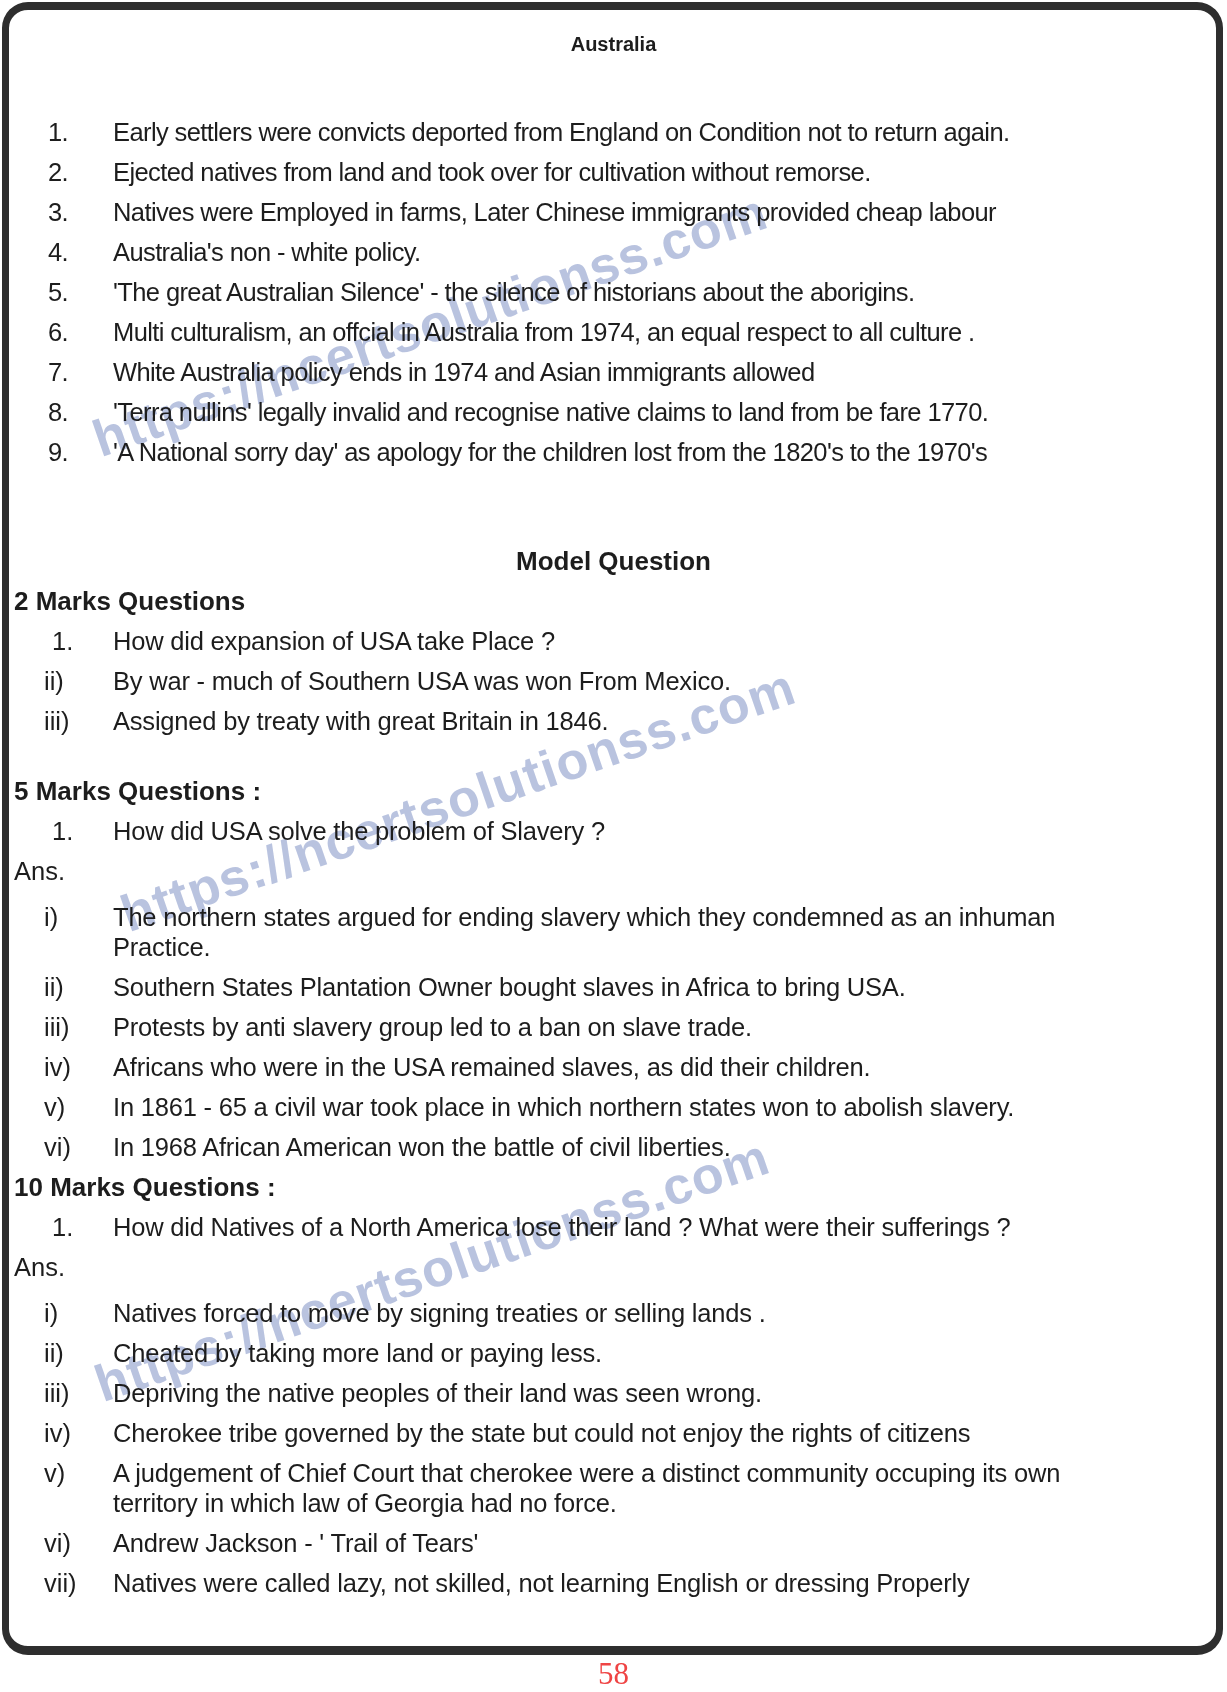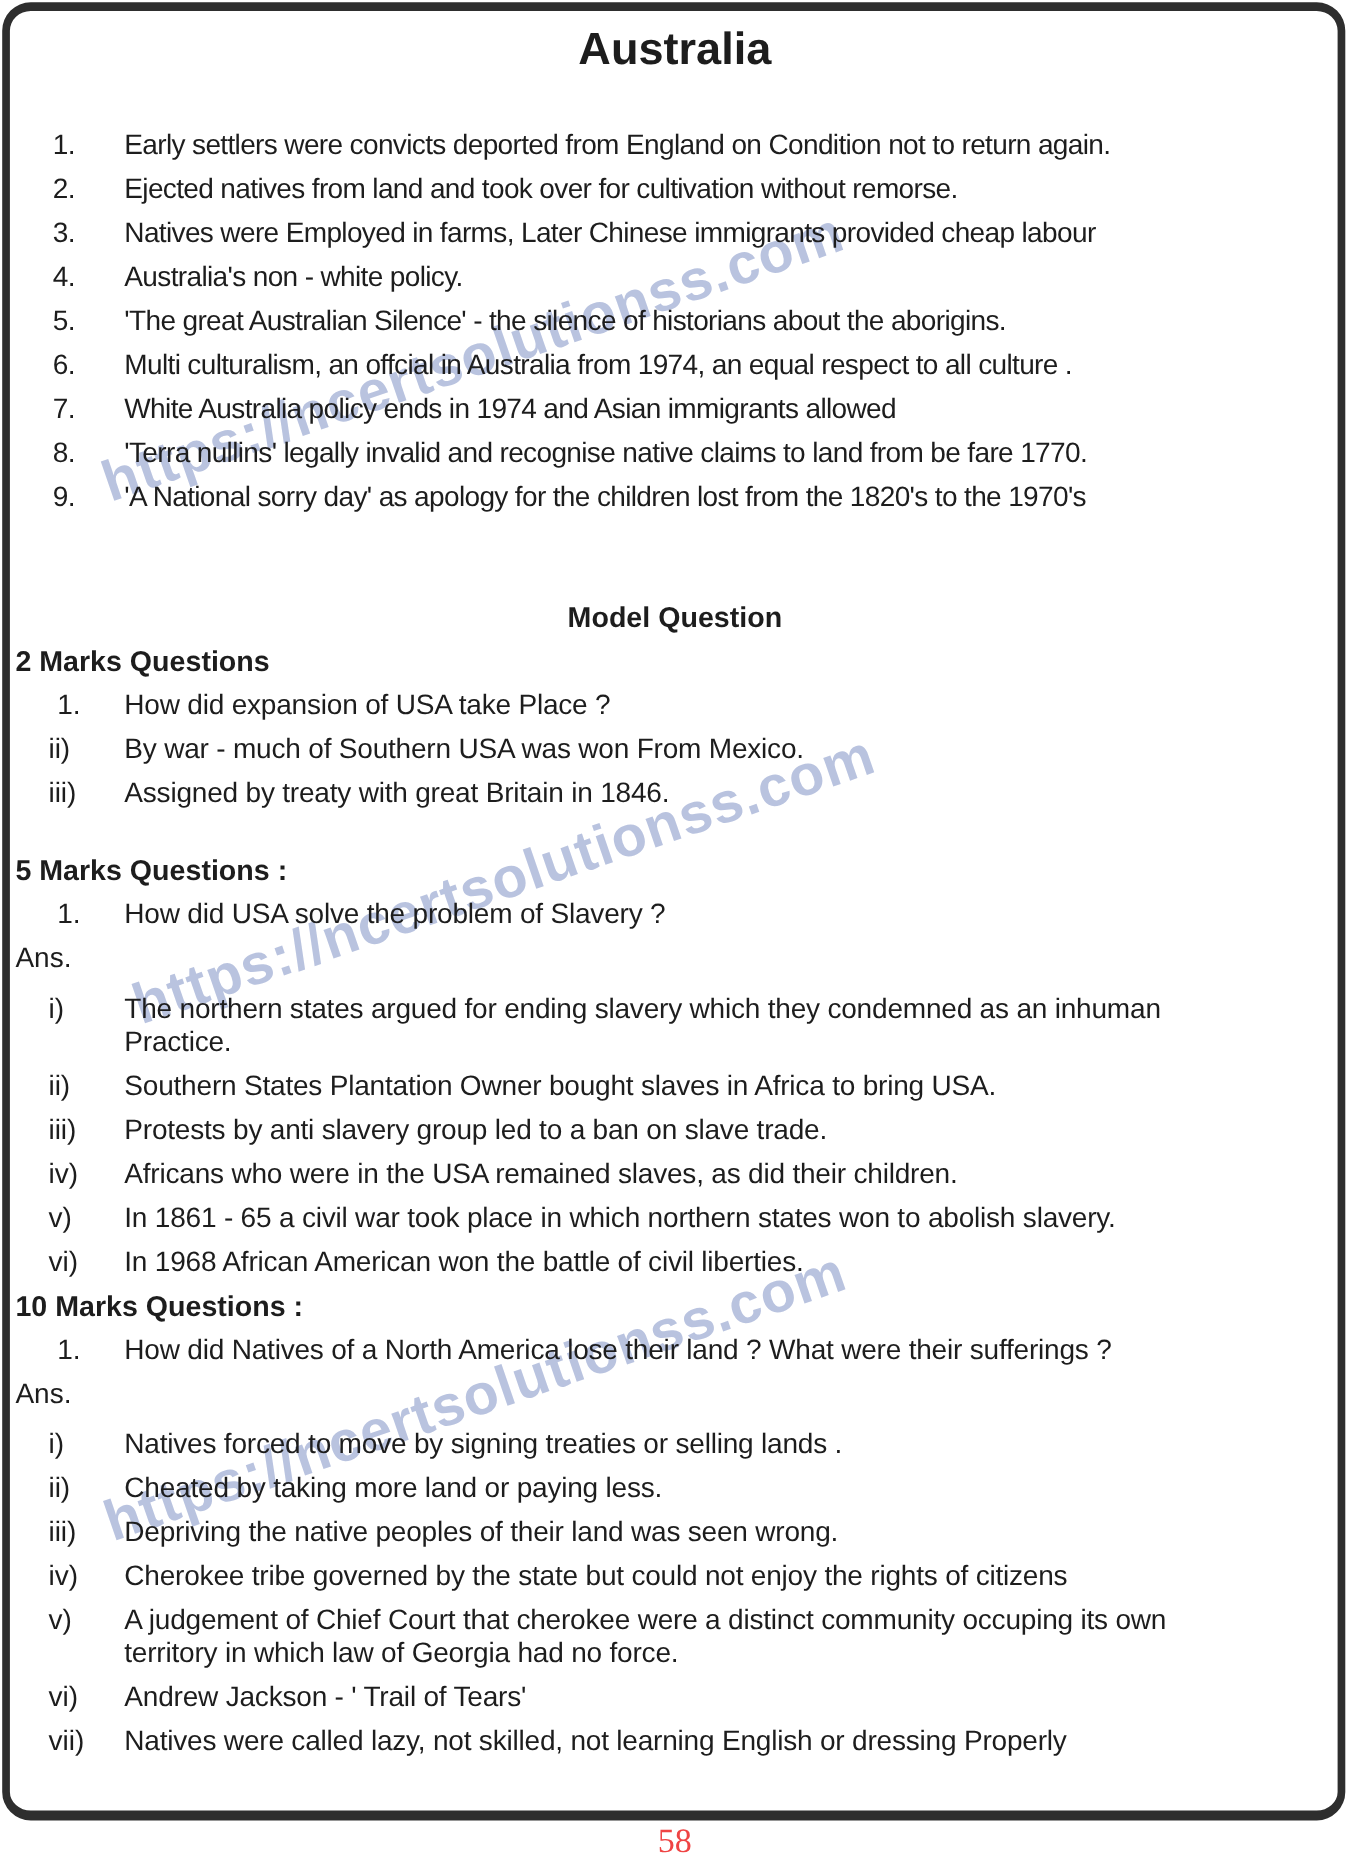--- a/index.html
+++ b/index.html
@@ -15,21 +15,21 @@
   .wm{
     position:absolute;z-index:1;font-weight:bold;font-size:52px;letter-spacing:1px;
     opacity:0.55;white-space:nowrap;pointer-events:none;
     transform:translate(-50%,-50%) rotate(-19deg);
   }
   .wm1{left:430px;top:325px;}
   .wm2{left:458px;top:800px;}
   .wm3{left:432px;top:1270px;}
   .content{position:absolute;left:14px;top:0;width:1199px;z-index:2;}
   .title{
-    margin-top:28px;text-align:center;font-weight:bold;font-size:41px;line-height:32px;
+    margin-top:28px;text-align:center;font-weight:bold;font-size:20px;line-height:32px;
   }
   .intro{margin-top:57px;}
   .row{display:flex;line-height:30px;margin-bottom:10px;font-size:25.5px;}
   .intro .row .txt,.intro .row .lbl{letter-spacing:-0.6px;}
   .lbl{flex:0 0 99px;box-sizing:border-box;}
   .lbl.n{padding-left:34px;}
   .lbl.q{padding-left:38px;}
   .lbl.r{padding-left:30px;}
   .txt{white-space:pre-line;letter-spacing:-0.2px;flex:1 1 auto;}
   .center-head{

